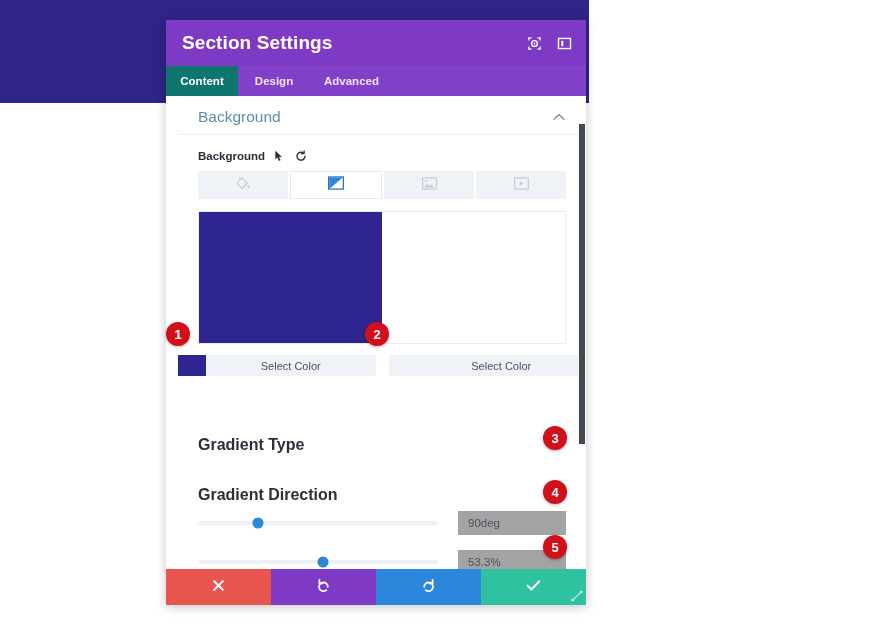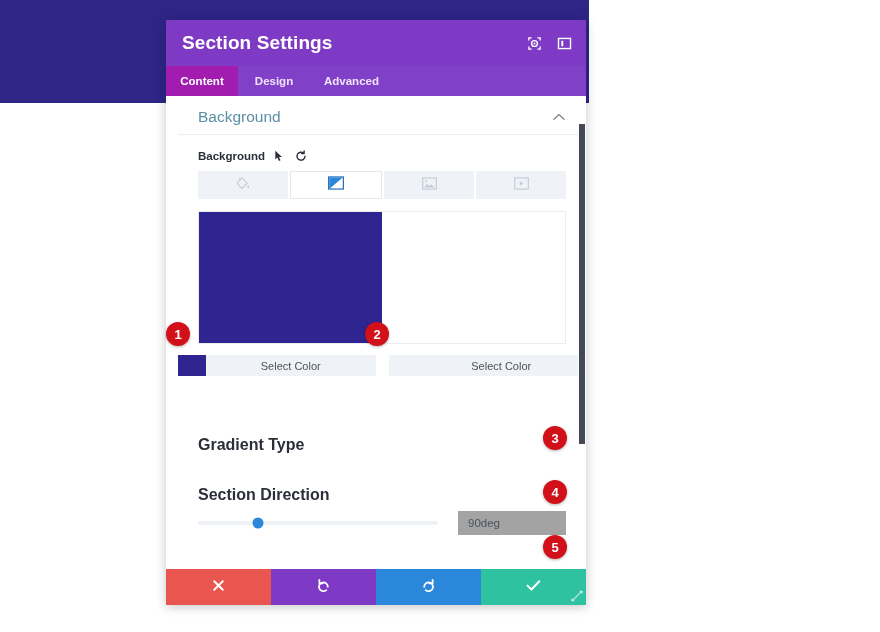--- a/index.html
+++ b/index.html
@@ -79,21 +79,21 @@
     align-items: center;
     justify-content: center;
     color: #f0e4fb;
     font-size: 11.5px;
     font-weight: bold;
     padding: 0 14px;
     cursor: pointer;
     min-width: 72px;
   }
   .tab.active {
-    background: #a21caf;
+    background: #0f766e;
     color: #ffffff;
   }
 
   
   .modal-body {
     flex: 1 1 auto;
     position: relative;
     background: #ffffff;
     overflow: hidden;
     padding-left: 12px;
@@ -457,33 +457,42 @@
             <span>Select Color</span>
           </div>
         </div>
       </div>
 
       <div class="content-pad">
 
         <div class="label-block">Gradient Type</div>
 
         <div class="slider-block">
-          <div class="label-block">Section Direction</div>
+          <div class="label-block">Gradient Direction</div>
           <div class="slider-line">
             <div class="slider">
               <div class="slider-track"></div>
               <div class="slider-knob" style="left:25%"></div>
             </div>
             <div class="value-box">
               <span>90deg</span>
             </div>
           </div>
         </div>
 
         <div class="slider-block">
+          <div class="slider-line">
+            <div class="slider">
+              <div class="slider-track"></div>
+              <div class="slider-knob" style="left:52%"></div>
+            </div>
+            <div class="value-box">
+              <span>53.3%</span>
+            </div>
+          </div>
         </div>
 
       </div>
 
       <div class="scrollbar-track">
         <div class="scrollbar-thumb"></div>
       </div>
     </div>
 
     <div class="modal-footer">

